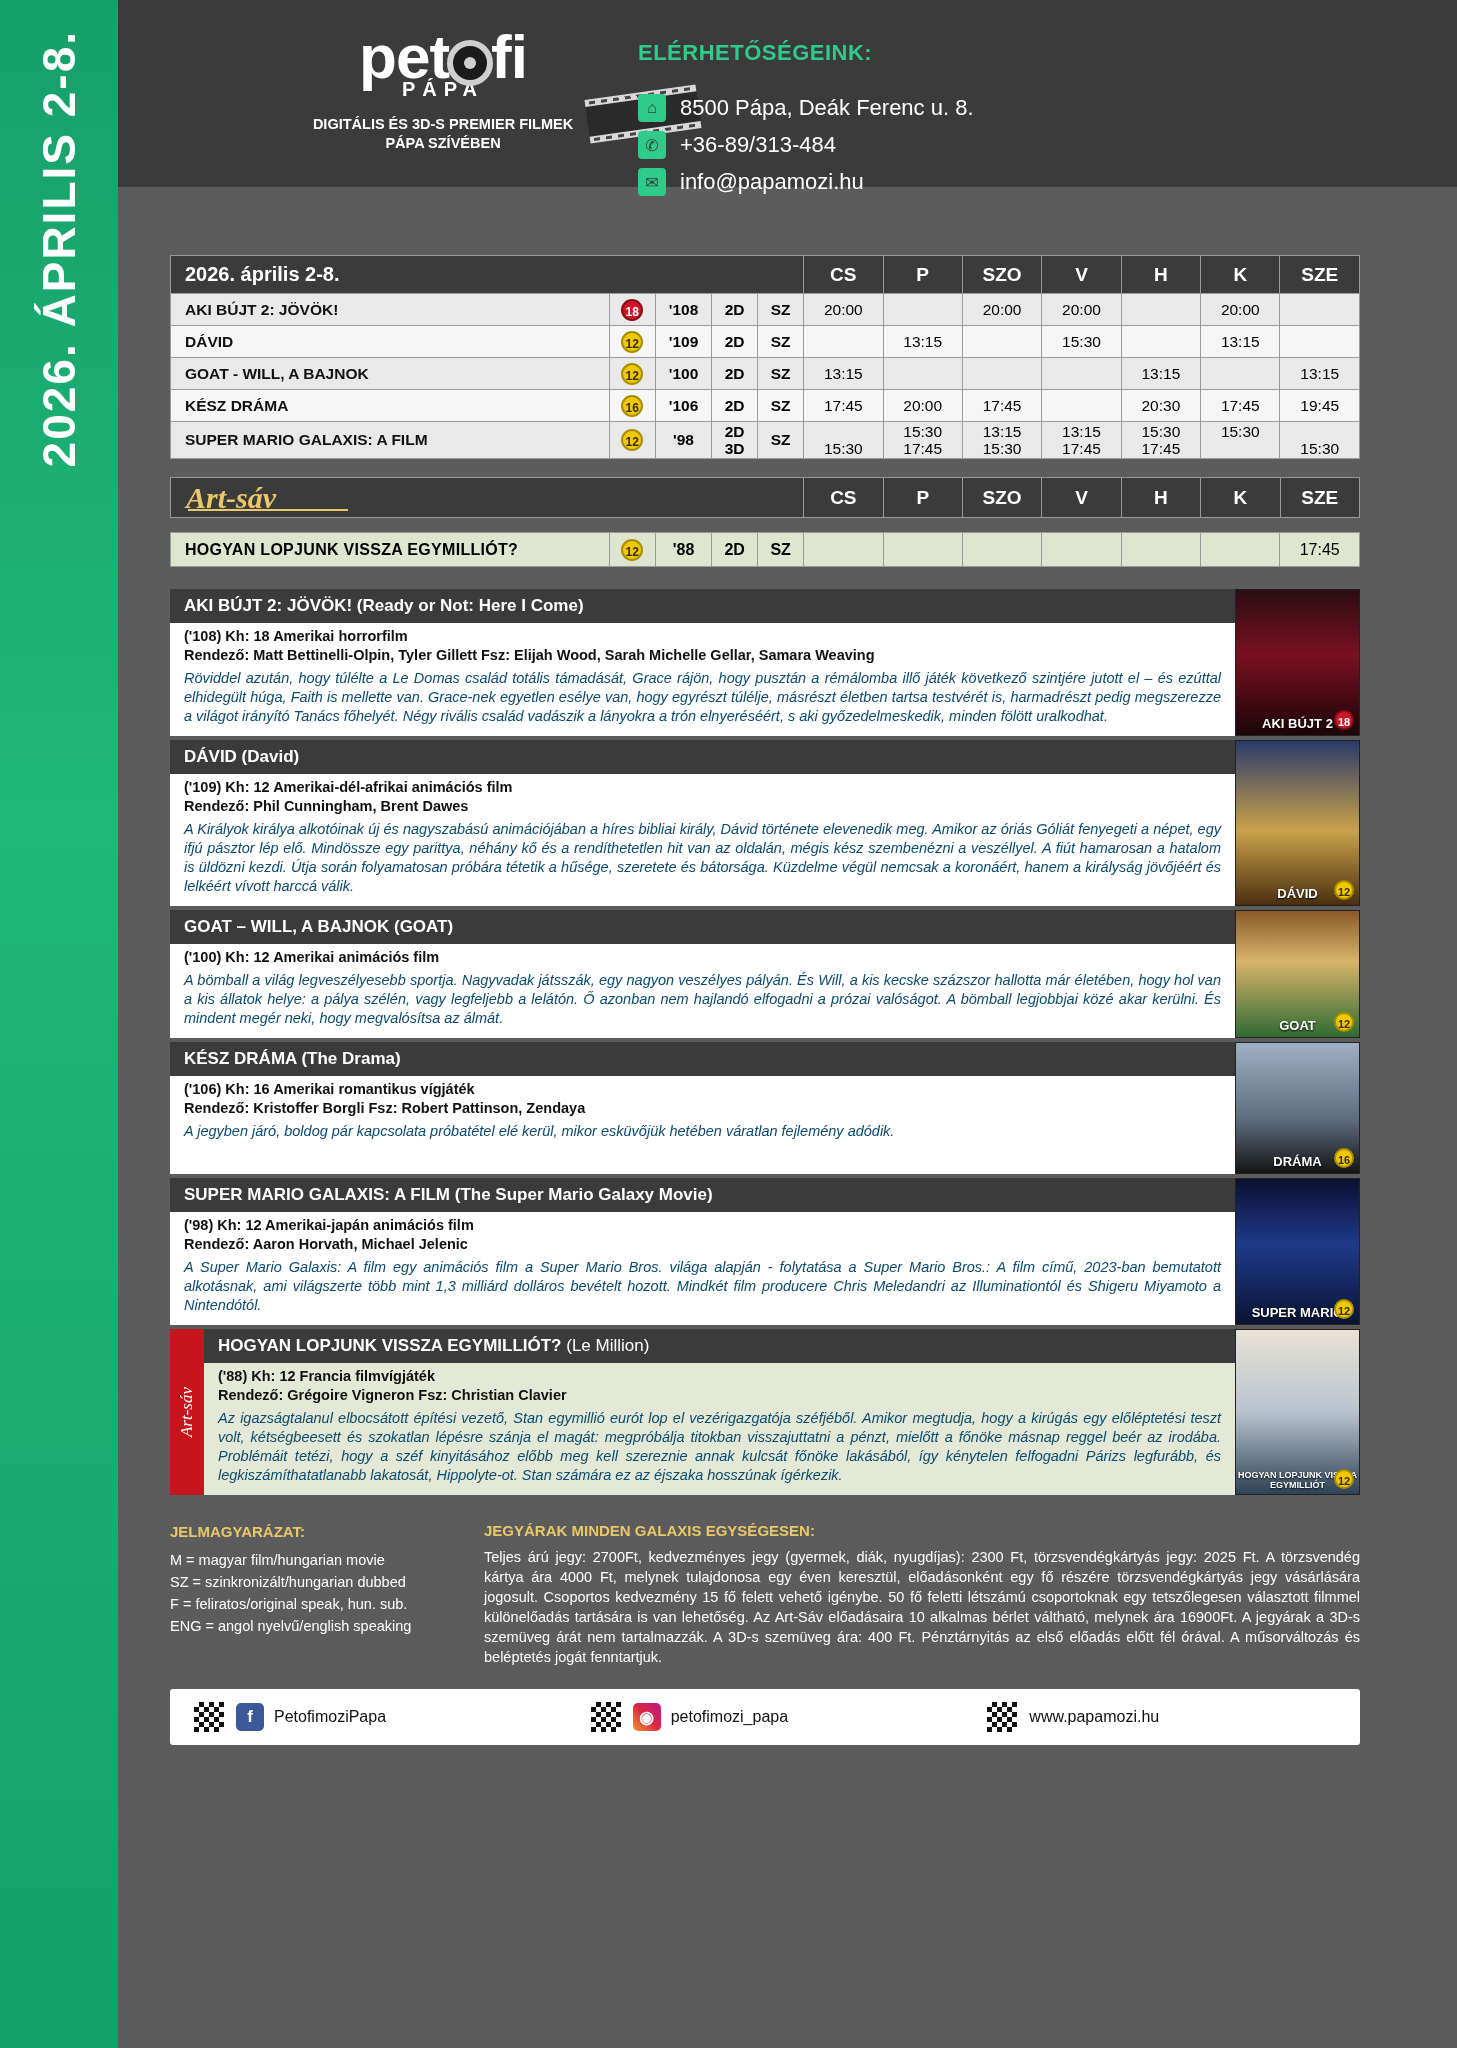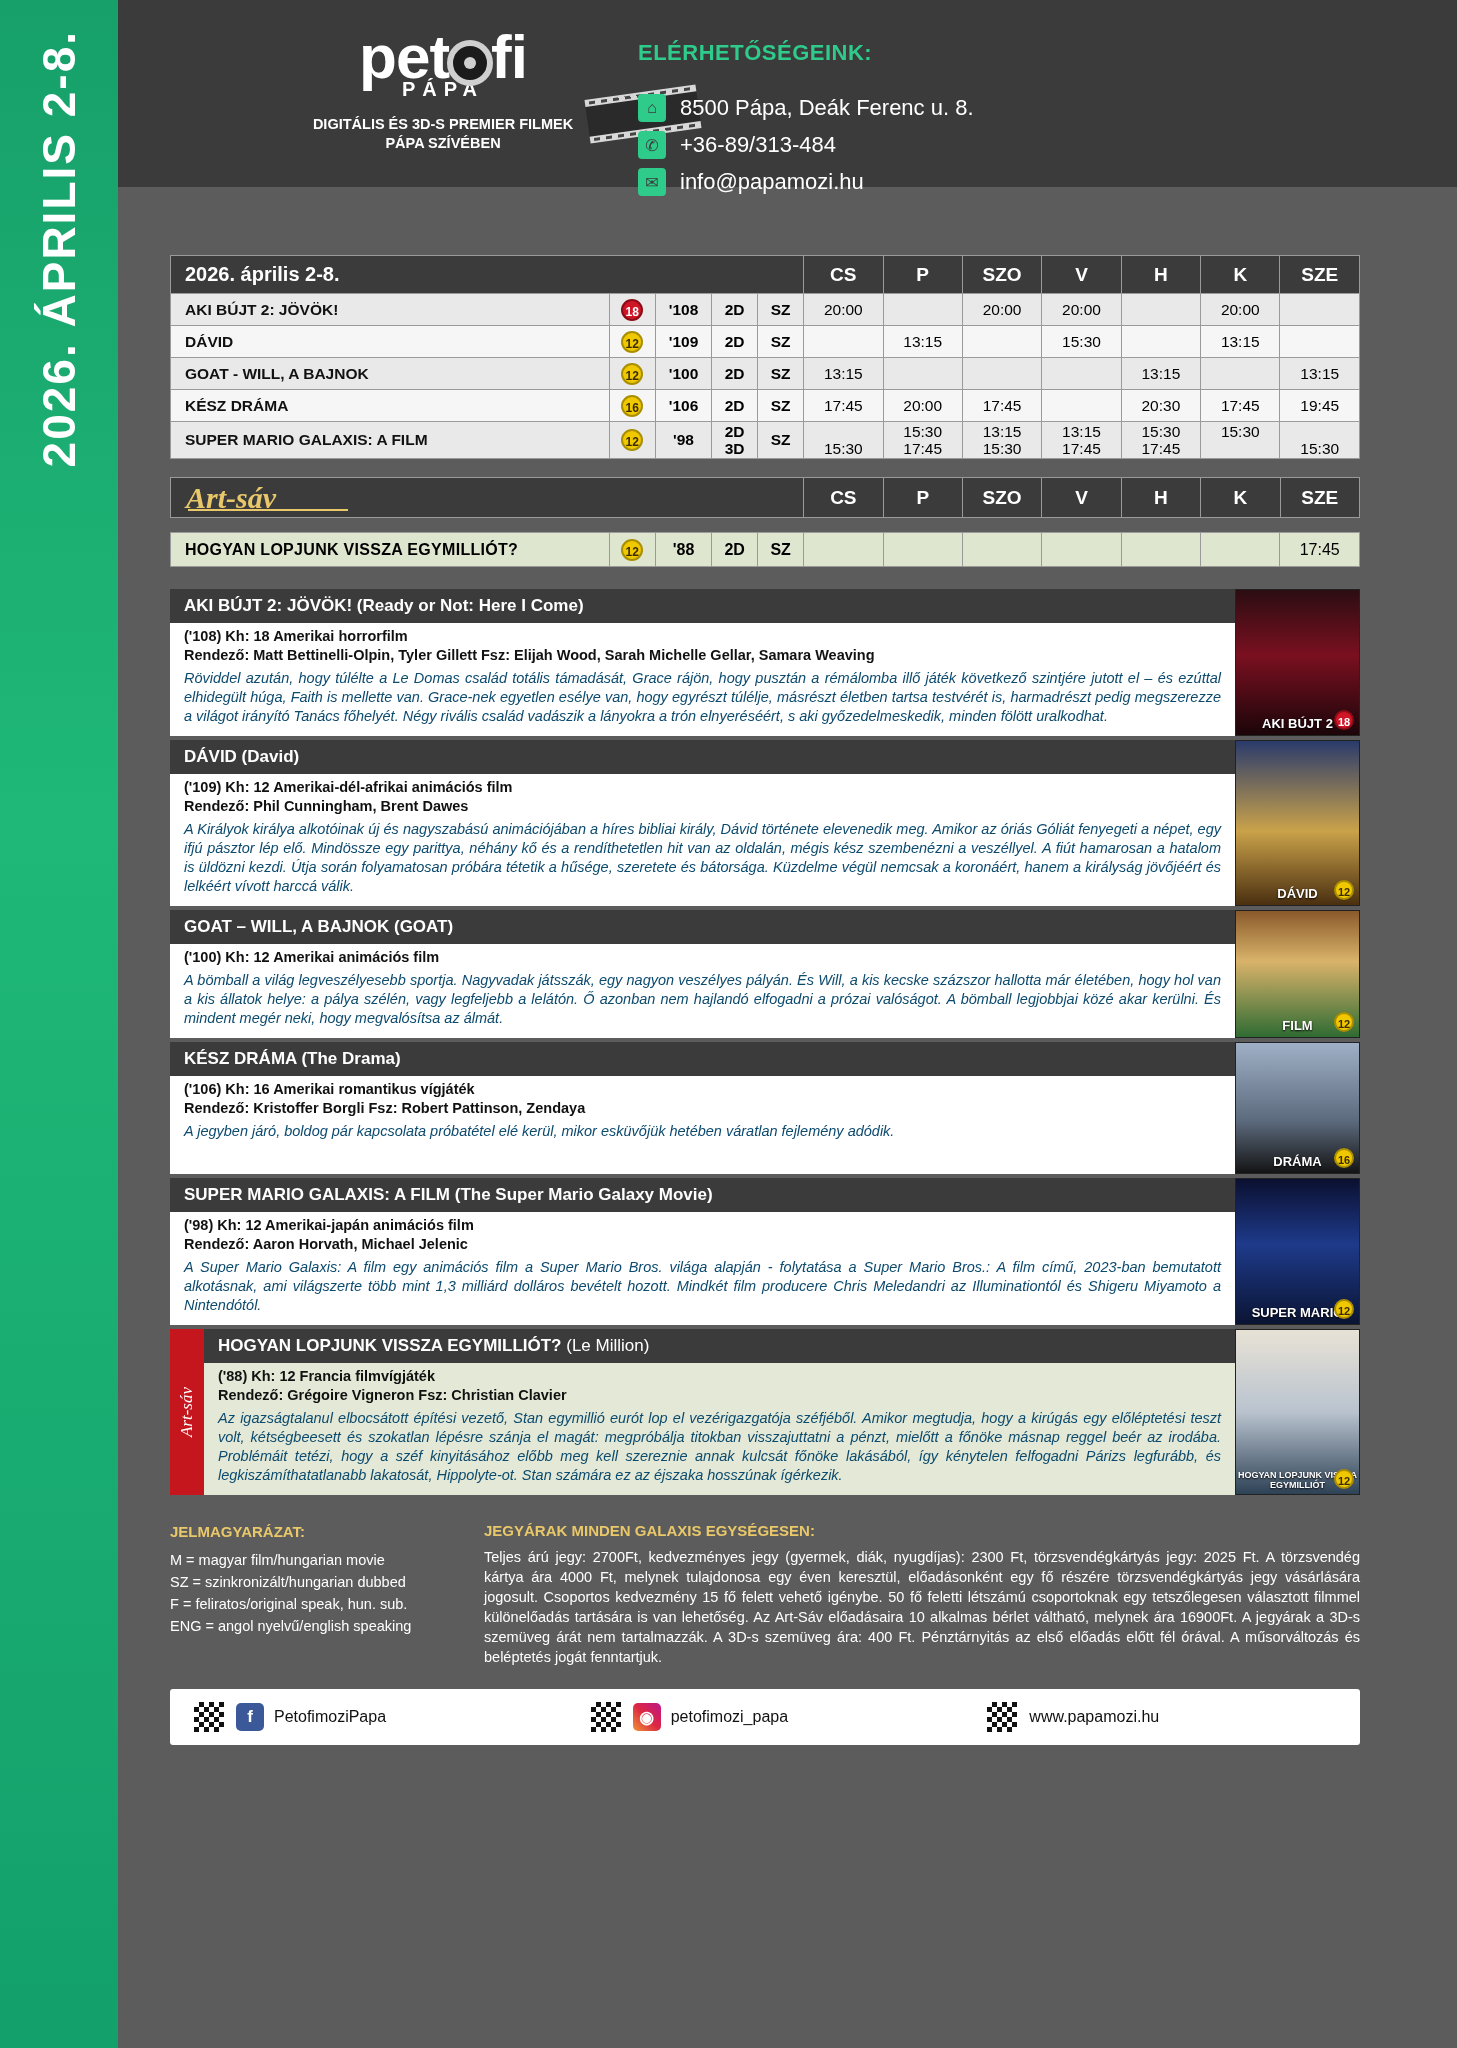--- a/index.html
+++ b/index.html
@@ -418,21 +418,21 @@
           <span>GOAT – WILL, A BAJNOK (GOAT)</span>
         </div>
         <div class="desc">
           <div class="meta">
             <div>('100) Kh: 12  Amerikai animációs film</div>
           </div>
           <div class="syn">A bömball a világ legveszélyesebb sportja. Nagyvadak játsszák, egy nagyon veszélyes pályán. És Will, a kis kecske százszor hallotta már életében, hogy hol van a kis állatok helye: a pálya szélén, vagy legfeljebb a lelátón. Ő azonban nem hajlandó elfogadni a prózai valóságot. A bömball legjobbjai közé akar kerülni. És mindent megér neki, hogy megvalósítsa az álmát.</div>
         </div>
       </div>
       <div class="poster" style="background:linear-gradient(180deg,#8a5a2b 0%,#d9b36a 40%,#2f6b33 100%)">
-        <div class="label">FILM</div>
+        <div class="label">GOAT</div>
         <div class="pgage">12</div>
       </div>
     </div>
 
     <div class="film">
       <div class="body">
         <div class="bar">
           <span>KÉSZ DRÁMA (The Drama)</span>
         </div>
         <div class="desc" style="min-height:98px">

